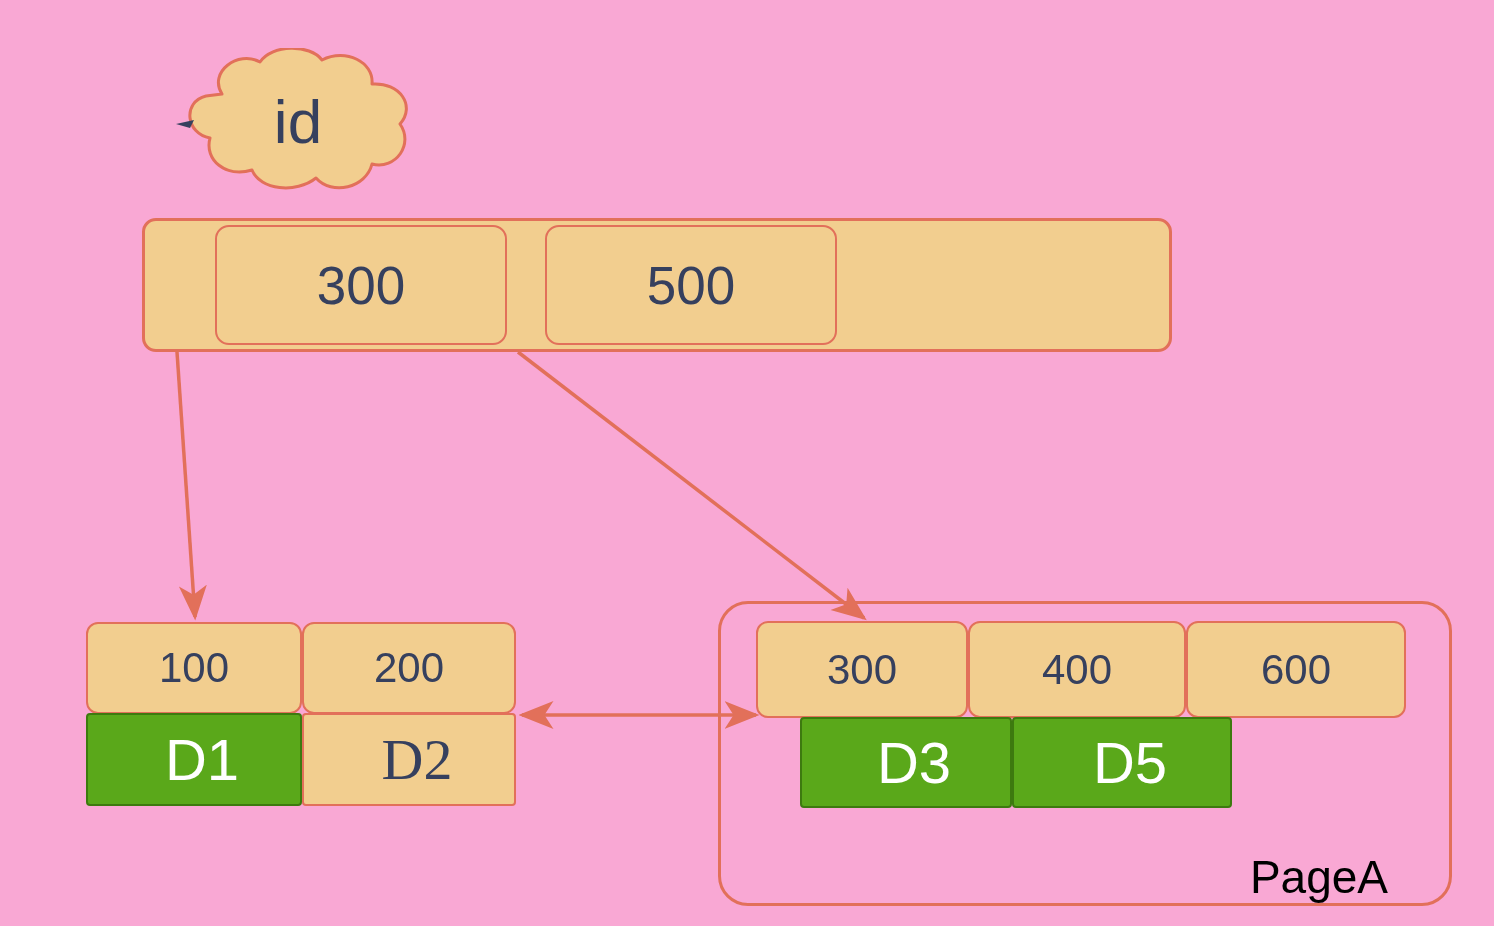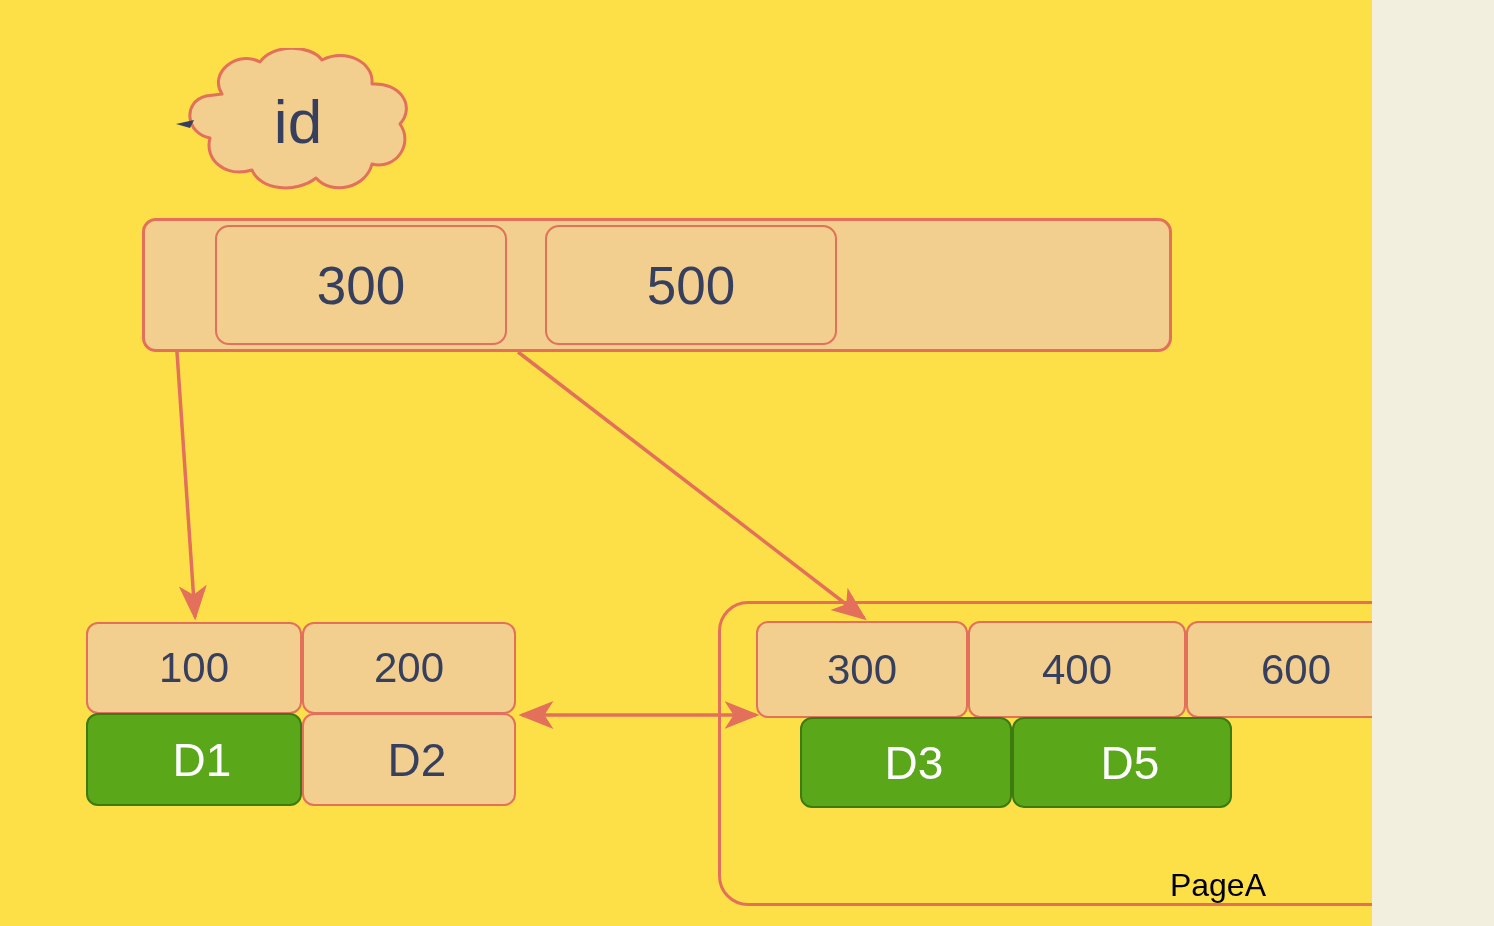--- a/index.html
+++ b/index.html
@@ -5,23 +5,23 @@
   html, body {
     margin: 0;
     padding: 0;
     background: #f2efde;
   }
   body {
     font-family: "Liberation Sans", sans-serif;
   }
   #canvas {
     position: relative;
-    width: 1372px;
+    width: 1494px;
     height: 926px;
-    background: #fde047;
+    background: #f9a8d4;
     overflow: hidden;
   }
   svg.layer {
     position: absolute;
     left: 0;
     top: 0;
     width: 1494px;
     height: 926px;
     pointer-events: none;
   }
@@ -103,25 +103,25 @@
     border: 2px solid #e2705a;
     border-radius: 12px;
     display: flex;
     align-items: center;
     justify-content: center;
     font-size: 42px;
     color: #36405e;
     box-sizing: border-box;
   }
   .data-cell {
-    border-radius: 12px;
-    display: flex;
-    align-items: center;
-    justify-content: center;
-    font-size: 46px;
+    border-radius: 4px;
+    display: flex;
+    align-items: center;
+    justify-content: center;
+    font-size: 58px;
     box-sizing: border-box;
     padding-left: 16px;
   }
   .data-cell.green {
     background: #5aa81a;
     border: 2px solid #3d7a0f;
     color: #ffffff;
   }
   .data-cell.green-dark {
     background: #0c8a0c;
@@ -134,21 +134,21 @@
     color: #36405e;
   }
 
   
   #leaf-left { left: 86px; top: 622px; width: 430px; height: 184px; }
   #leaf-left .key-row  { top: 0px;  height: 92px; }
   #leaf-left .data-row { top: 91px; height: 93px; }
   #leaf-left .key-cell.c0  { width: 216px; height: 92px; }
   #leaf-left .key-cell.c1  { width: 214px; height: 92px; }
   #leaf-left .data-cell.c0 { width: 216px; height: 93px; }
-  #leaf-left .data-cell.c1 { width: 214px; height: 93px; }
+  #leaf-left .data-cell.c1 { width: 214px; height: 93px; font-family: Liberation Serif, serif; }
 
   
   #leaf-right { left: 756px; top: 621px; width: 650px; height: 187px; }
   #leaf-right .key-row  { top: 0px;  height: 97px; }
   #leaf-right .data-row { top: 96px; height: 91px; margin-left: 44px; }
   #leaf-right .key-cell.c0  { width: 212px; height: 97px; }
   #leaf-right .key-cell.c1  { width: 218px; height: 97px; }
   #leaf-right .key-cell.c2  { width: 220px; height: 97px; }
   #leaf-right .data-cell.c0 { width: 212px; height: 91px; }
   #leaf-right .data-cell.c1 { width: 218px; height: 91px; }
@@ -162,21 +162,21 @@
     height: 305px;
     border: 3px solid #e2705a;
     border-radius: 30px;
     background: transparent;
     z-index: 2;
   }
   #page-group-label {
     position: absolute;
     right: 106px;
     bottom: 22px;
-    font-size: 32px;
+    font-size: 46px;
     color: #000000;
     white-space: nowrap;
     z-index: 7;
   }
 </style>
 </head>
 <body>
 
 <div id="canvas">
 

